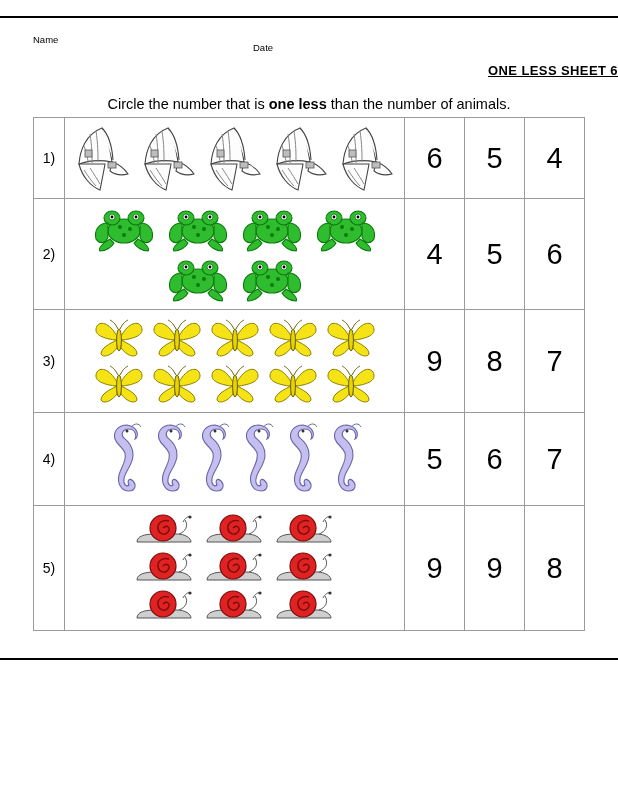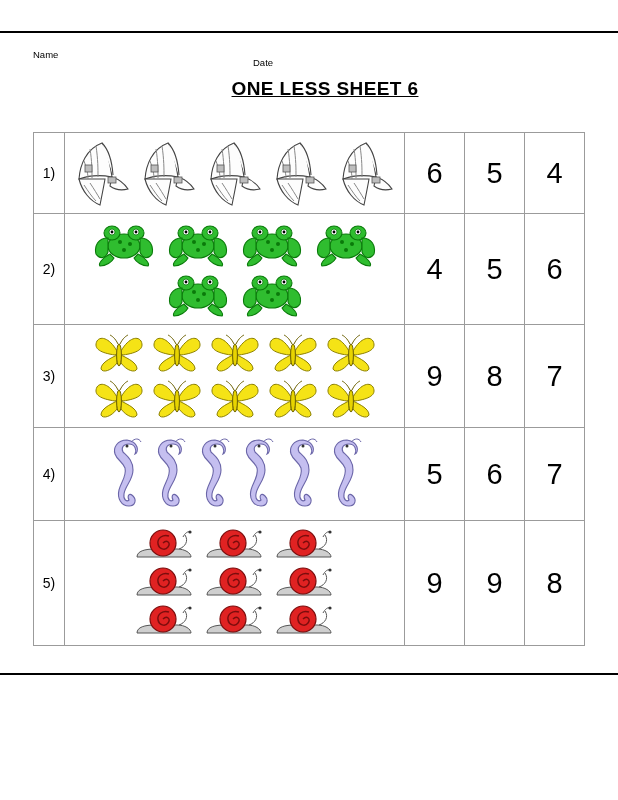--- a/index.html
+++ b/index.html
@@ -9,22 +9,21 @@
     height: 800px;
     background: #ffffff;
     font-family: "Liberation Sans", sans-serif;
     position: relative;
     overflow: hidden;
   }
   .page {
     position: relative;
     width: 618px;
     height: 680px;
-    padding: 16px;
-    margin-top: 15px;
+    padding: 0;
   }
   .top-rule {
     position: absolute;
     left: 0; right: 0; top: 16px;
     height: 2px;
     background: #000;
   }
   .bottom-rule {
     position: absolute;
     left: 0; right: 0; bottom: 20px;
@@ -40,22 +39,22 @@
     font-size: 9.5px;
     color: #000;
   }
   .namedate .name { position: absolute; left: 33px; top: 0; }
   .namedate .date { position: absolute; left: 253px; top: 8px; }
 
   .title {
     position: absolute;
     top: 63px;
     width: 100%;
-    text-align: center;
-    font-size: 19px;
+    text-align: right;
+    font-size: 13px;
     font-weight: bold;
     letter-spacing: .4px;
   }
   .title span { text-decoration: underline; }
 
   .instruction {
     position: absolute;
     top: 96px;
     width: 100%;
     text-align: center;
@@ -114,20 +113,23 @@
 
   <div class="namedate">
     <span class="name">Name</span>
     <span class="date">Date</span>
   </div>
 
   <div class="title">
     <span>ONE LESS SHEET 6</span>
   </div>
 
+  <div class="instruction">
+    <span>Circle the number that is </span><b>one less</b><span> than the number of animals.</span>
+  </div>
 
   <table class="sheet">
 
     <tbody>
         <tr>
       <td class="num-col">1)</td>
       <td class="pic-col">
         <div class="pic-wrap">
           <svg width="62" height="68" viewBox="0 0 62 68">
             <g stroke="#444" stroke-width="1.1" fill="#fdfdfd">

